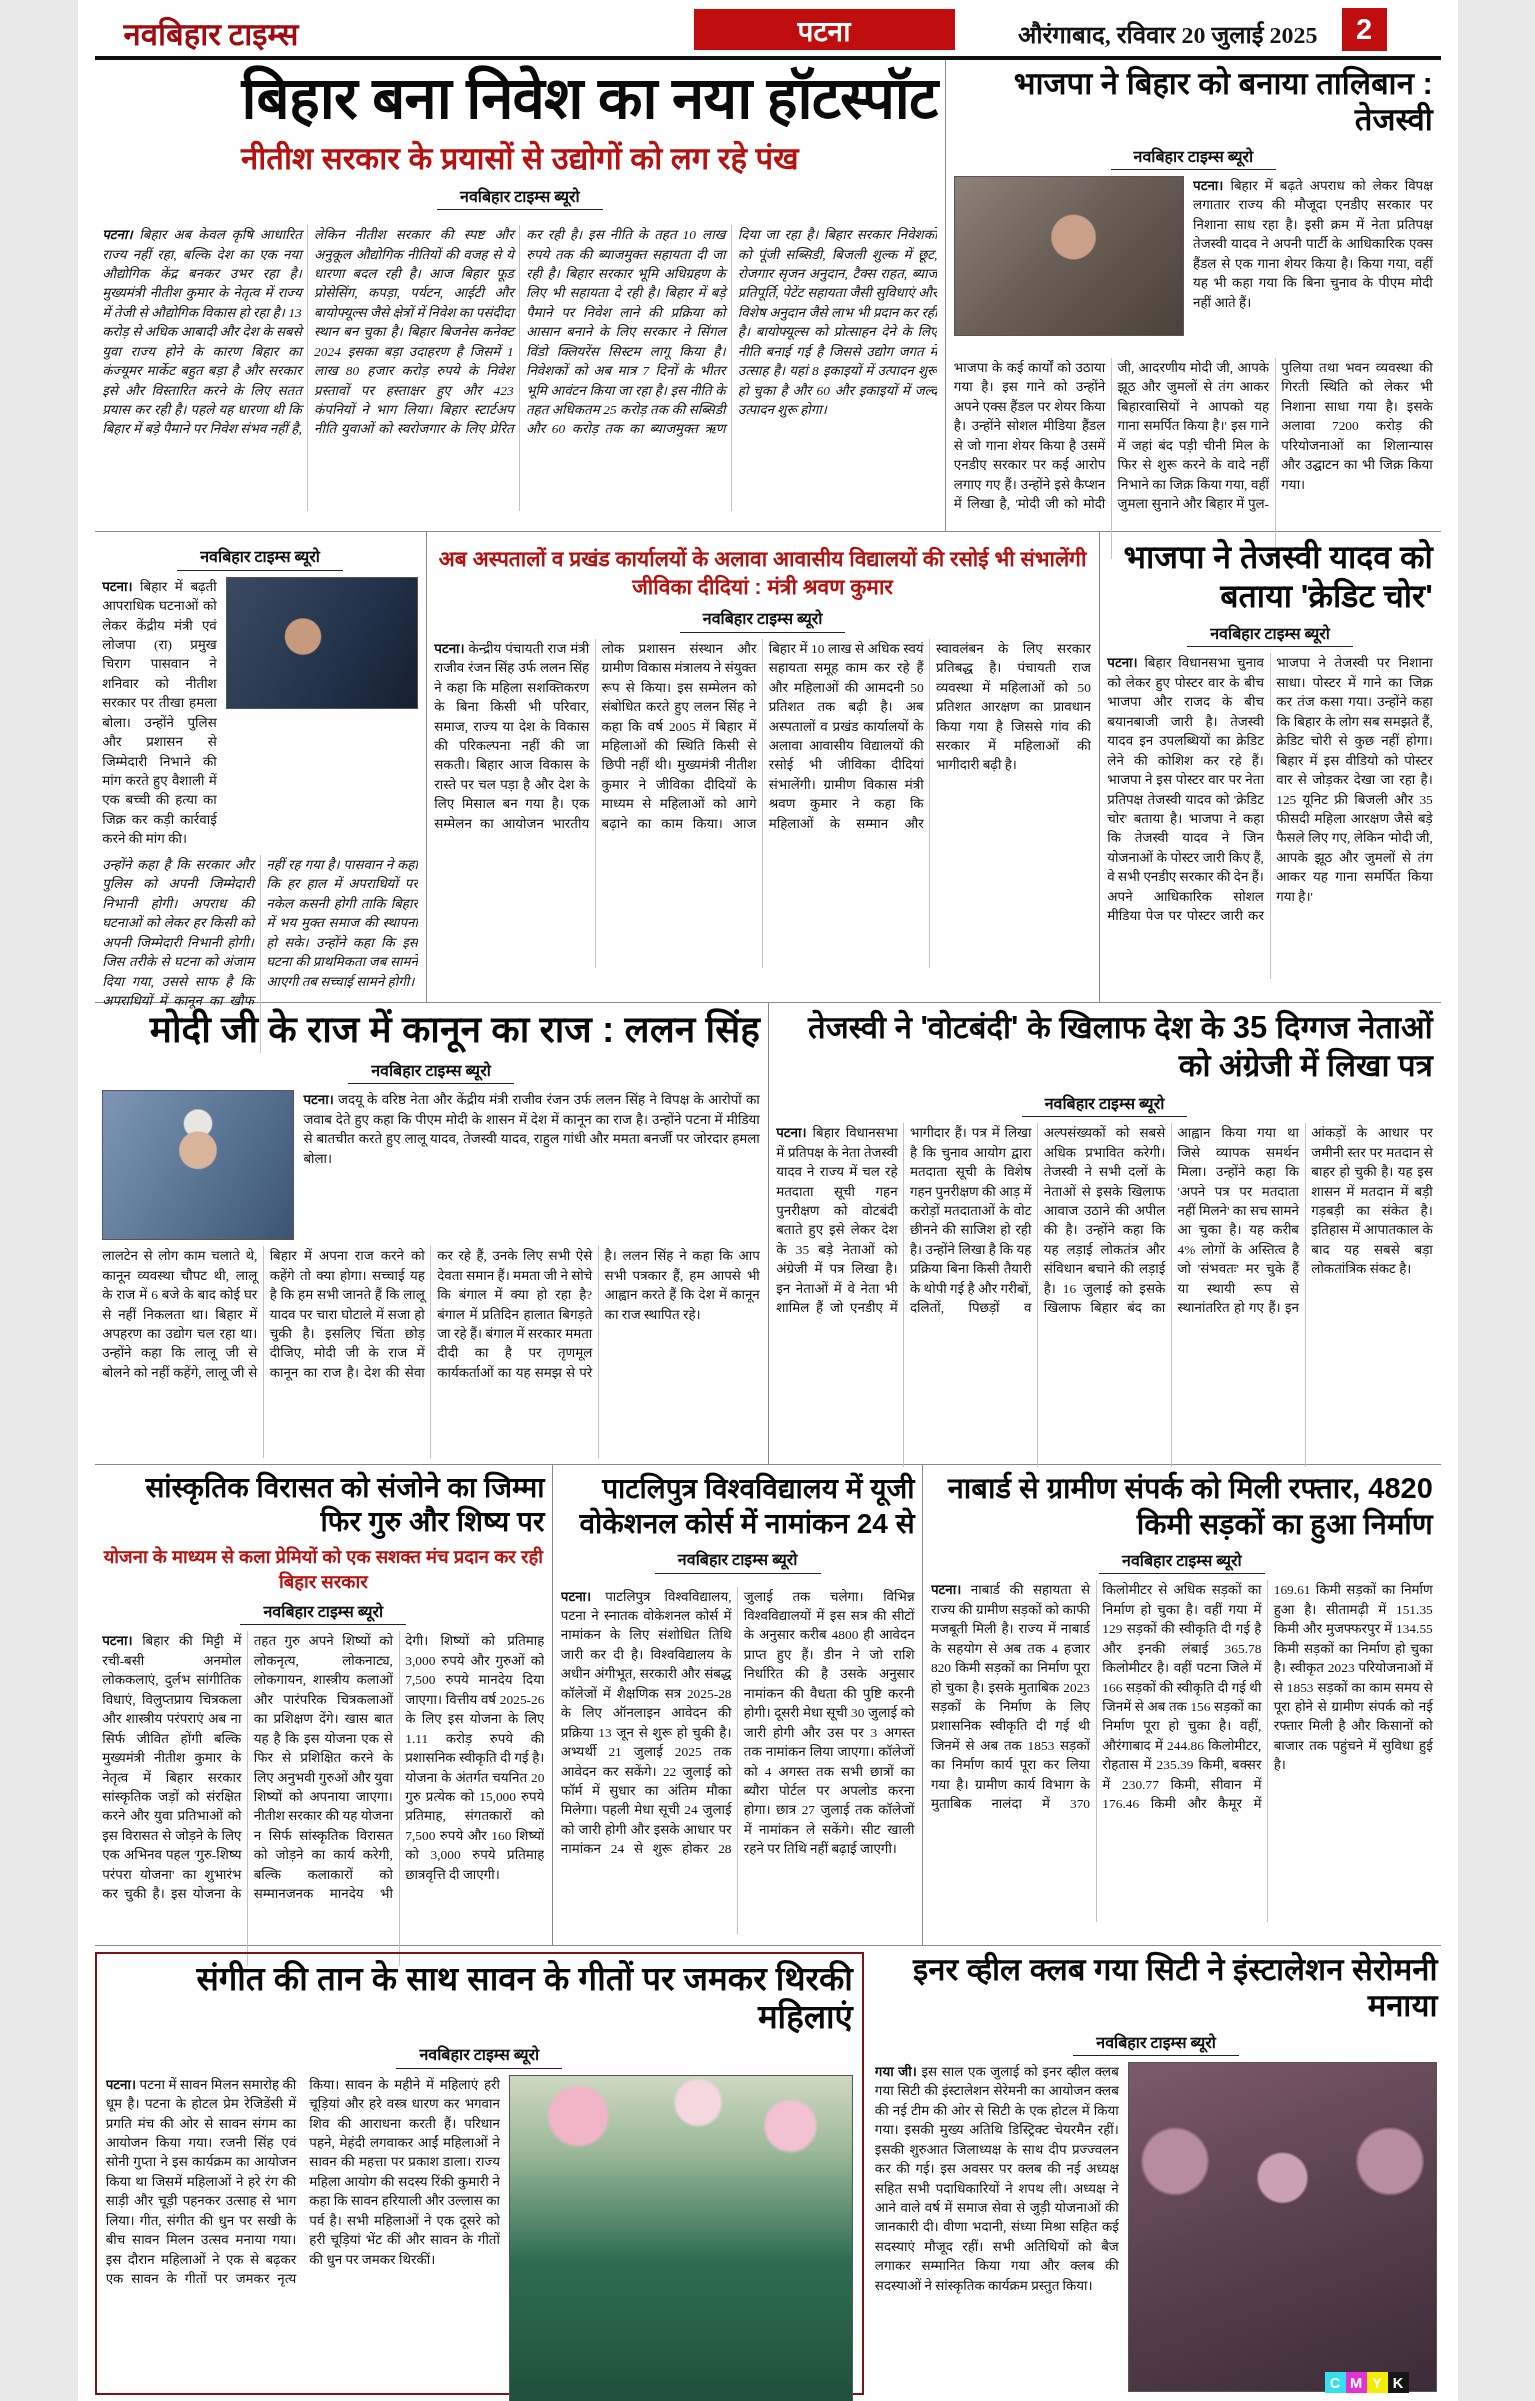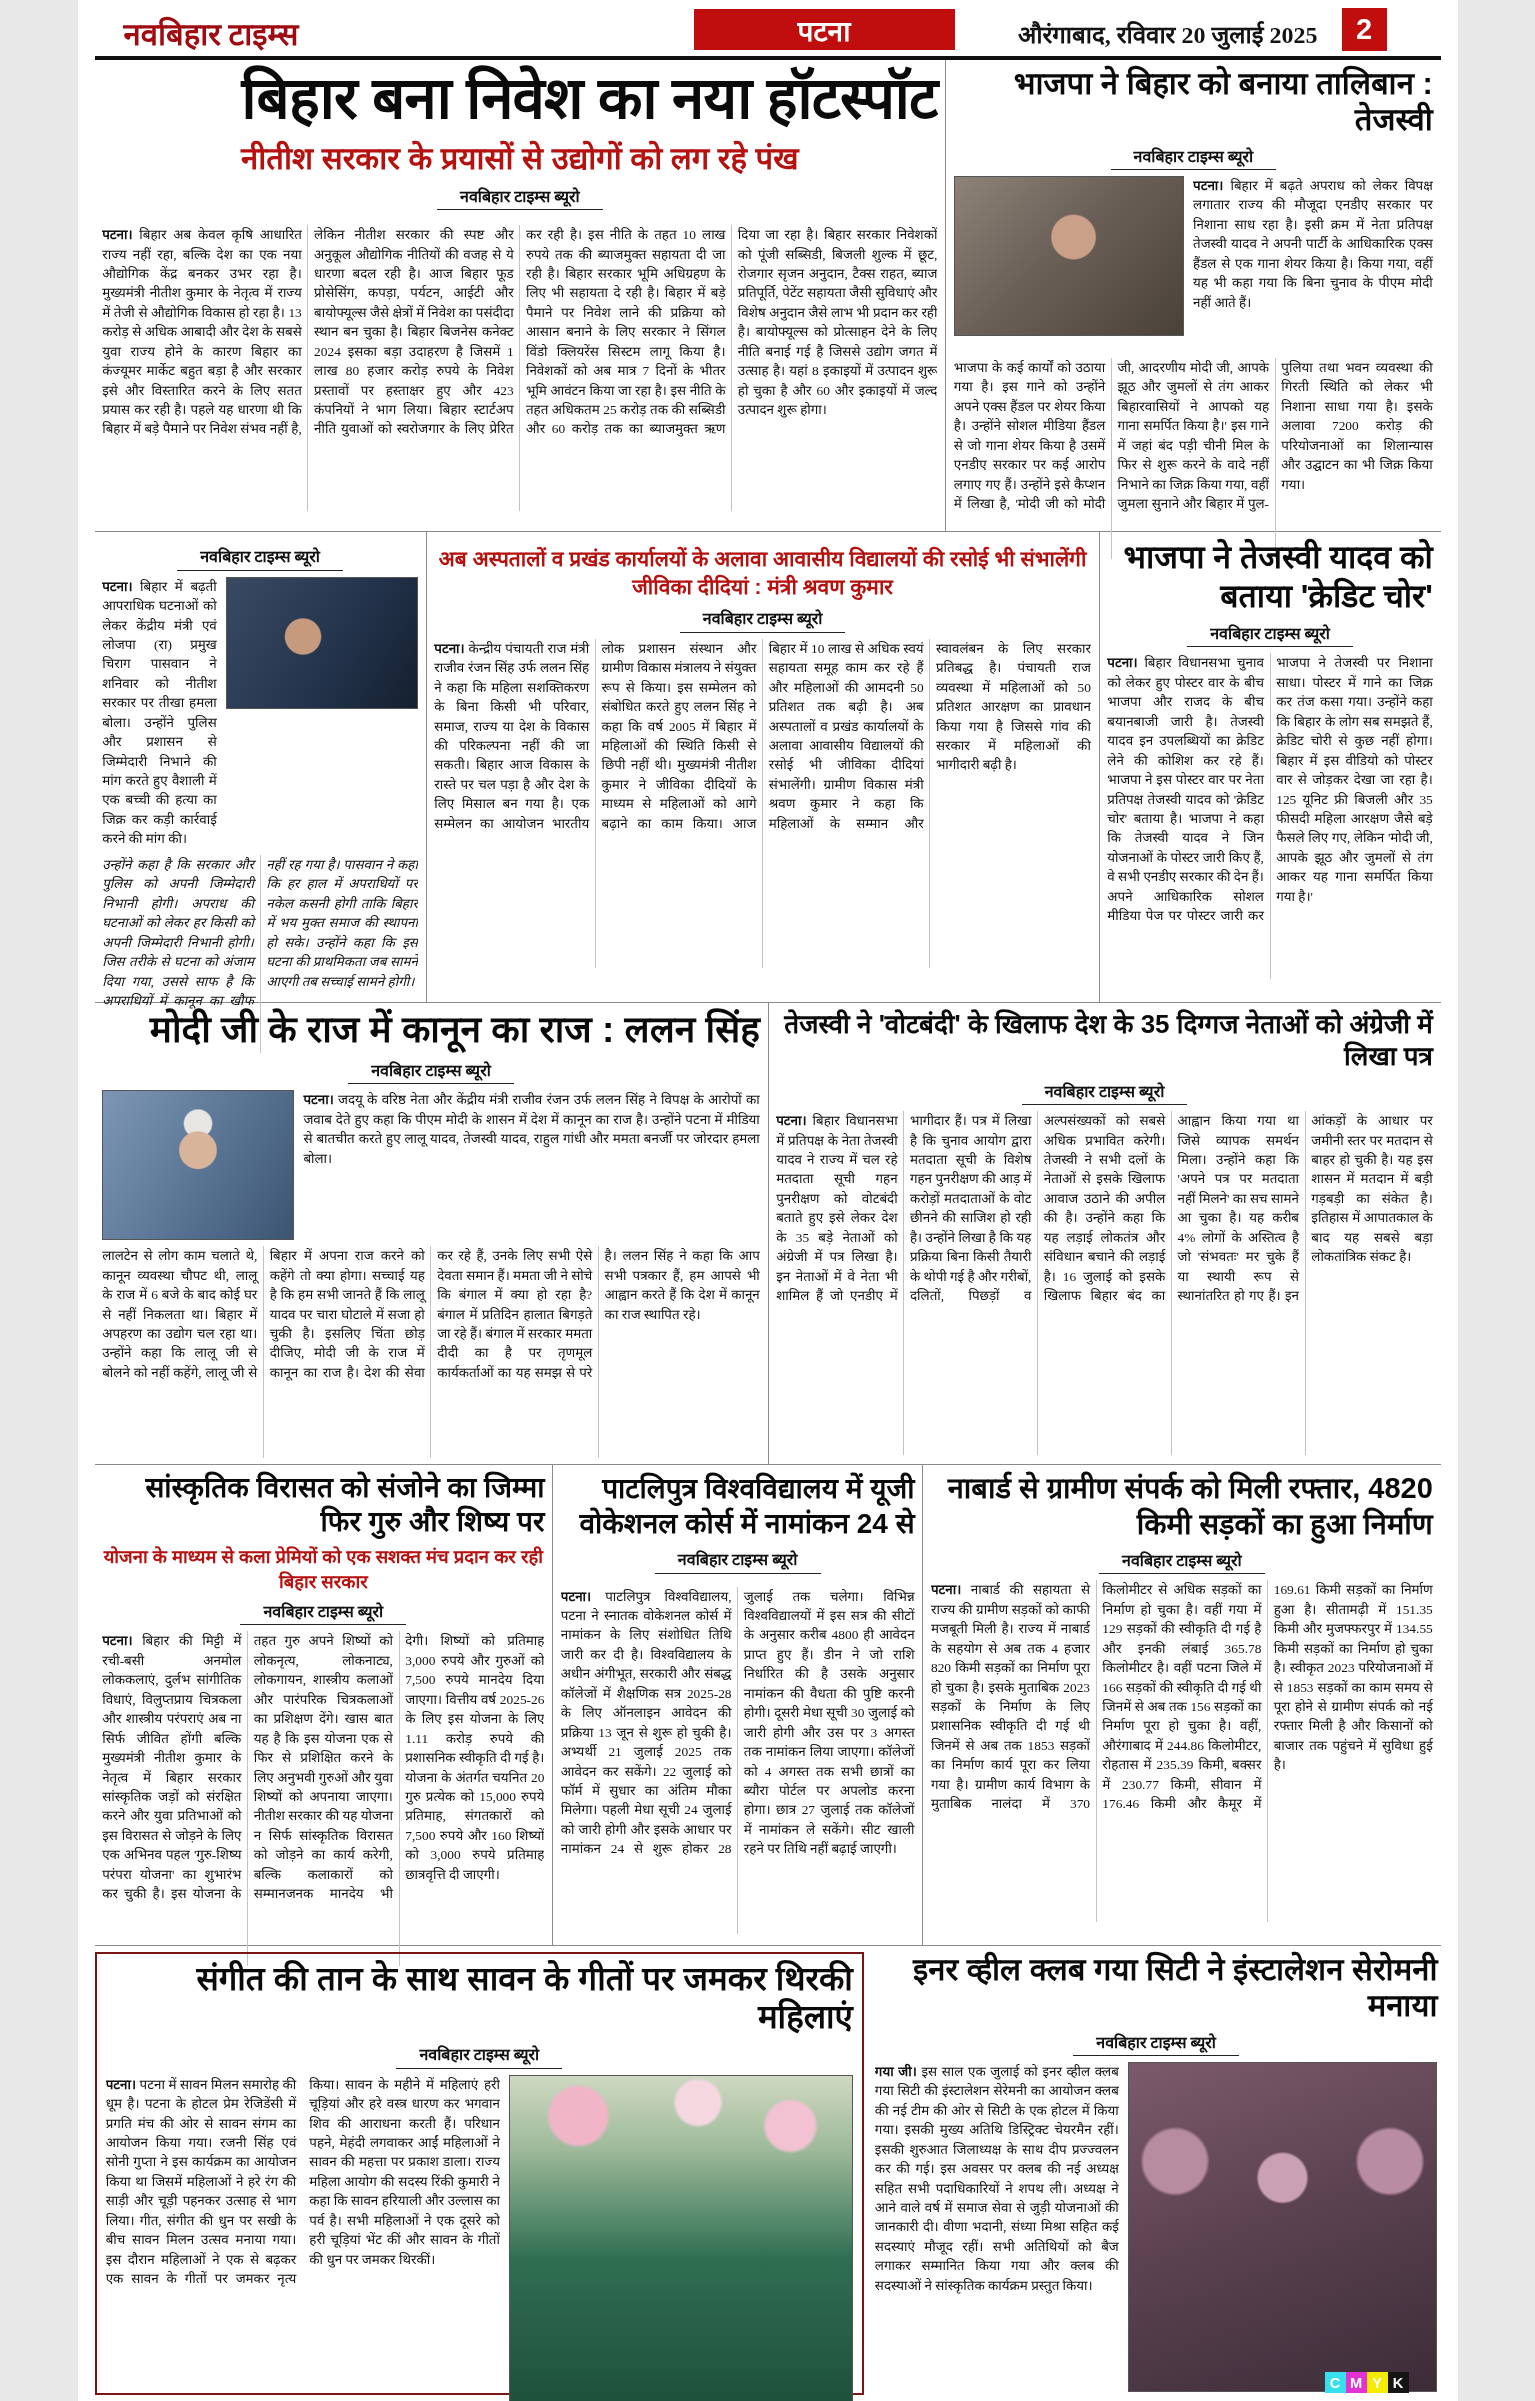--- a/index.html
+++ b/index.html
@@ -38,21 +38,21 @@
   
   .row { display:flex; border-top:0.8px solid #8a8a8a; }
   .row > .cell { padding:6.1px 7.7px; }
   .vline { border-left:0.8px solid #8a8a8a; }
 
   
   .row-lead { height:471px; border-top:none; }
   .lead-cell { width:63.2%; }
   .lead-headline { font-size:58px; line-height:1.12; letter-spacing:-0.8px; }
   .lead-subdeck { font-size:31px; margin-top:4.6px; }
-  .lead-body { height:286px; margin-top:15px; }
+  .lead-body { height:286px; margin-top:15px;font-style:italic; }
   .taliban-cell { width:36.8%; }
   .taliban-headline { font-size:31px; line-height:1.15; }
   .photo-tejashwi { width:230px; height:160px;
      background: radial-gradient(circle at 52% 38%, #caa089 0 14%, rgba(0,0,0,0) 15%),
                  linear-gradient(135deg,#8d8378 0%, #6b6057 45%, #4a4138 100%); }
   .taliban-b2 { height:201px; }
 
   
   .row-2 { height:471px; }
   .chirag-cell { width:24.6%; }
@@ -72,21 +72,21 @@
   
   .row-3 { height:462px; }
   .modi-cell { width:50%; }
   .modi-headline { font-size:37px; line-height:1.15; }
   .photo-lalan { width:192px; height:150px;
      background: radial-gradient(circle at 50% 40%, #d8b49a 0 14%, rgba(0,0,0,0) 15%),
                  radial-gradient(circle at 50% 22%, #e8e6e2 0 9%, rgba(0,0,0,0) 10%),
                  linear-gradient(120deg,#7d96b5 0%, #55708f 60%, #3c5472 100%); }
   .modi-b2 { height:212px; }
   .vote-cell { width:50%; }
-  .vote-headline { font-size:26px; line-height:1.22; }
+  .vote-headline { font-size:31px; line-height:1.22; }
   .vote-body { height:344px; margin-top:3.1px; }
 
   
   .row-4 { height:481px; }
   .culture-cell { width:34%; }
   .culture-headline { font-size:28px; line-height:1.2; }
   .culture-subdeck { font-size:18.4px; margin-top:4.6px; }
   .culture-body { height:335px; margin-top:3.1px; }
   .univ-cell { width:27.5%; }
   .univ-headline { font-size:28px; line-height:1.25; }

